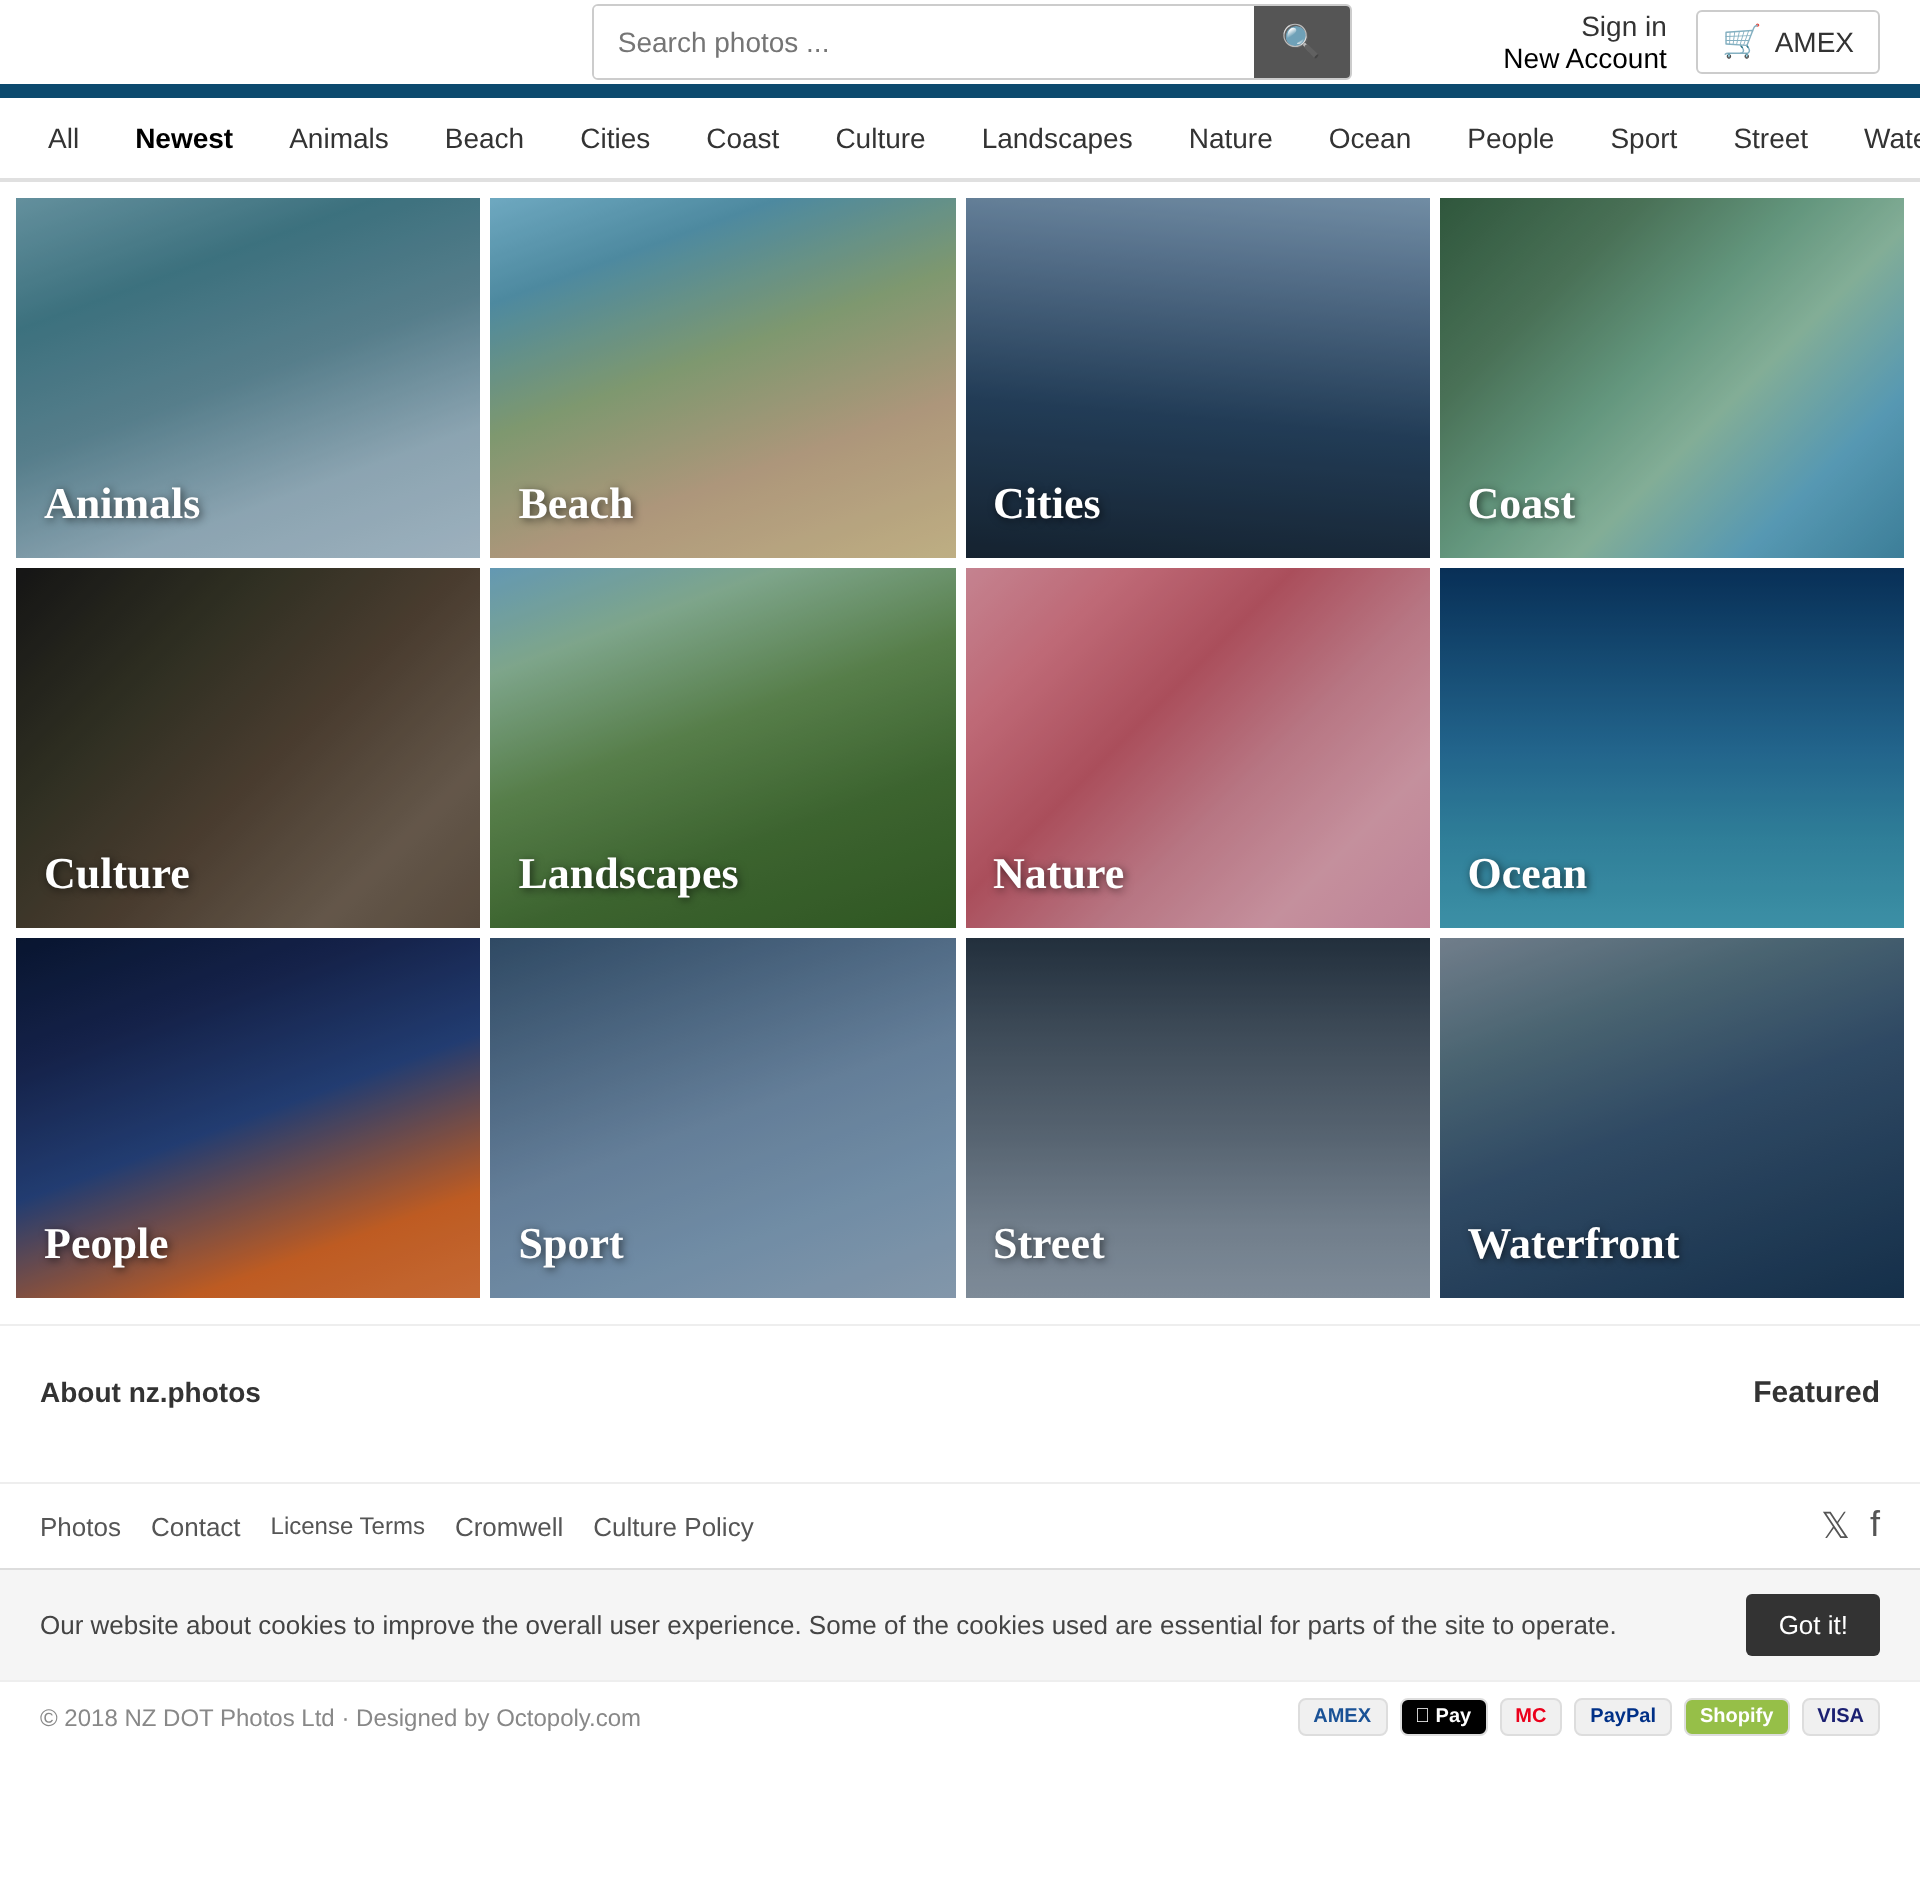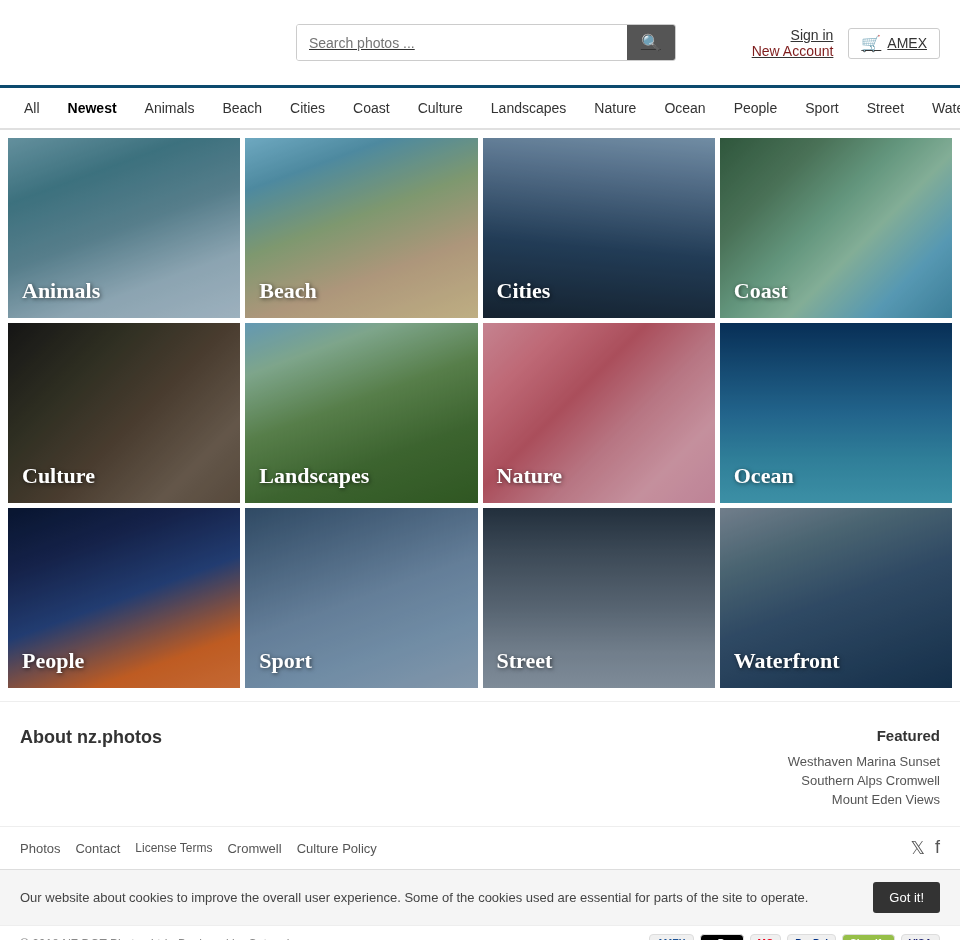--- a/index.html
+++ b/index.html
@@ -1,30 +1,30 @@
 <!DOCTYPE html>
 <html><head>
   <meta charset="utf-8">
   <style>
     * { margin: 0; padding: 0; box-sizing: border-box; }
     body { font-family: Arial, sans-serif; background: #fff; color: #333; font-size: 14px; width: 960px; }
   </style>
 </head>
 <body>
 
-<div style="display:flex; align-items:center; justify-content:space-between; padding:24px 20px; border-bottom:3px solid #0c4a6e;text-decoration:underline;">
+<div style="display:flex; align-items:center; justify-content:space-between; padding:2px 20px; border-bottom:7px solid #0c4a6e;">
   <div style="width:200px;"></div>
   <div style="display:flex; border:1px solid #ccc; border-radius:3px; overflow:hidden;">
     <input type="text" style="width: 330px; padding: 8px 12px; border: none; outline: none; font-size: 14px; color: rgb(153, 153, 153);" placeholder="Search photos ...">
     <button style="background:#555; border:none; padding:8px 14px; cursor:pointer; color:#fff; font-size:16px;">🔍</button>
   </div>
-  <div style="display:flex; align-items:flex-end; gap:15px;">
+  <div style="display:flex; align-items:flex-start; gap:15px;">
     <div style="text-align:right;">
       <a style="font-size:14px; color:#333; text-decoration:none; display:block; cursor:pointer;">Sign in</a>
-      <a style="font-size:14px; color:#7f1d1d; text-decoration:none; cursor:pointer;">New Account</a>
+      <a style="font-size:14px; color:#000000; text-decoration:none; cursor:pointer;">New Account</a>
     </div>
     <div style="display:flex; align-items:center; gap:6px; border:1px solid #ccc; padding:5px 12px; border-radius:3px; cursor:pointer; font-size:14px;">
       <span style="font-size:16px;">🛒</span>
       <span>AMEX</span>
     </div>
   </div>
 </div>
 
 <nav style="display:flex; align-items:center; padding:0 10px; border-bottom:2px solid #e0e0e0; gap:0; overflow-x:auto;">
   <a style="padding:12px 14px; font-size:14px; color:#333; cursor:pointer; text-decoration:none; white-space:nowrap;">All</a>
@@ -89,29 +89,24 @@
       <span style="position: absolute; bottom: 14px; left: 14px; color: rgb(255, 255, 255); font-size: 22px; font-weight: bold; text-shadow: rgba(0, 0, 0, 0.6) 1px 1px 4px; font-family: Georgia, serif; z-index: 2;">Street</span>
     </div>
     <div style="position: relative; overflow: hidden; cursor: pointer; height: 180px; background: linear-gradient(160deg, rgb(138, 154, 170) 0%, rgb(90, 122, 138) 25%, rgb(58, 90, 122) 50%, rgb(42, 74, 106) 75%, rgb(26, 58, 90) 100%);">
       <div style="position: absolute; inset: 0px; background: rgba(0, 0, 0, 0.18);"></div>
       <span style="position: absolute; bottom: 14px; left: 14px; color: rgb(255, 255, 255); font-size: 22px; font-weight: bold; text-shadow: rgba(0, 0, 0, 0.6) 1px 1px 4px; font-family: Georgia, serif; z-index: 2;">Waterfront</span>
     </div>
   </div>
 
 <div style="padding:25px 20px 15px; display:flex; justify-content:space-between; border-top:1px solid #eee; margin-top:5px;">
   <div style="max-width:470px;">
-    <h3 style="font-size:18px; font-weight:bold; margin-bottom:22px;">About nz.photos</h3>
+    <h3 style="font-size:14px; font-weight:bold; margin-bottom:22px;">About nz.photos</h3>
   </div>
   <div style="text-align:right;">
     <h3 style="font-size:15px; font-weight:bold; margin-bottom:10px;">Featured</h3>
-    <div id="featured-links">
-        <a style="display: block; text-align: right; font-size: 13px; color: rgb(85, 85, 85); text-decoration: none; margin-bottom: 4px; cursor: pointer;">Westhaven Marina Sunset</a>
-        <a style="display: block; text-align: right; font-size: 13px; color: rgb(85, 85, 85); text-decoration: none; margin-bottom: 4px; cursor: pointer;">Southern Alps Cromwell</a>
-        <a style="display: block; text-align: right; font-size: 13px; color: rgb(85, 85, 85); text-decoration: none; margin-bottom: 4px; cursor: pointer;">Mount Eden Views</a>
-      </div>
   </div>
 </div>
 
 <div style="display:flex; align-items:center; padding:10px 20px; border-top:1px solid #eee; justify-content:space-between;">
   <div style="display:flex; gap:15px;" id="footer-link-items">
       <a style="font-size: 13px; color: rgb(85, 85, 85); text-decoration: none; cursor: pointer;">Photos</a>
       <a style="font-size: 13px; color: rgb(85, 85, 85); text-decoration: none; cursor: pointer;">Contact</a>
       <a style="font-size: 12px; color: rgb(85, 85, 85); text-decoration: none; cursor: pointer;">License Terms</a>
       <a style="font-size: 13px; color: rgb(85, 85, 85); text-decoration: none; cursor: pointer;">Cromwell</a>
       <a style="font-size: 13px; color: rgb(85, 85, 85); text-decoration: none; cursor: pointer;">Culture Policy</a>

